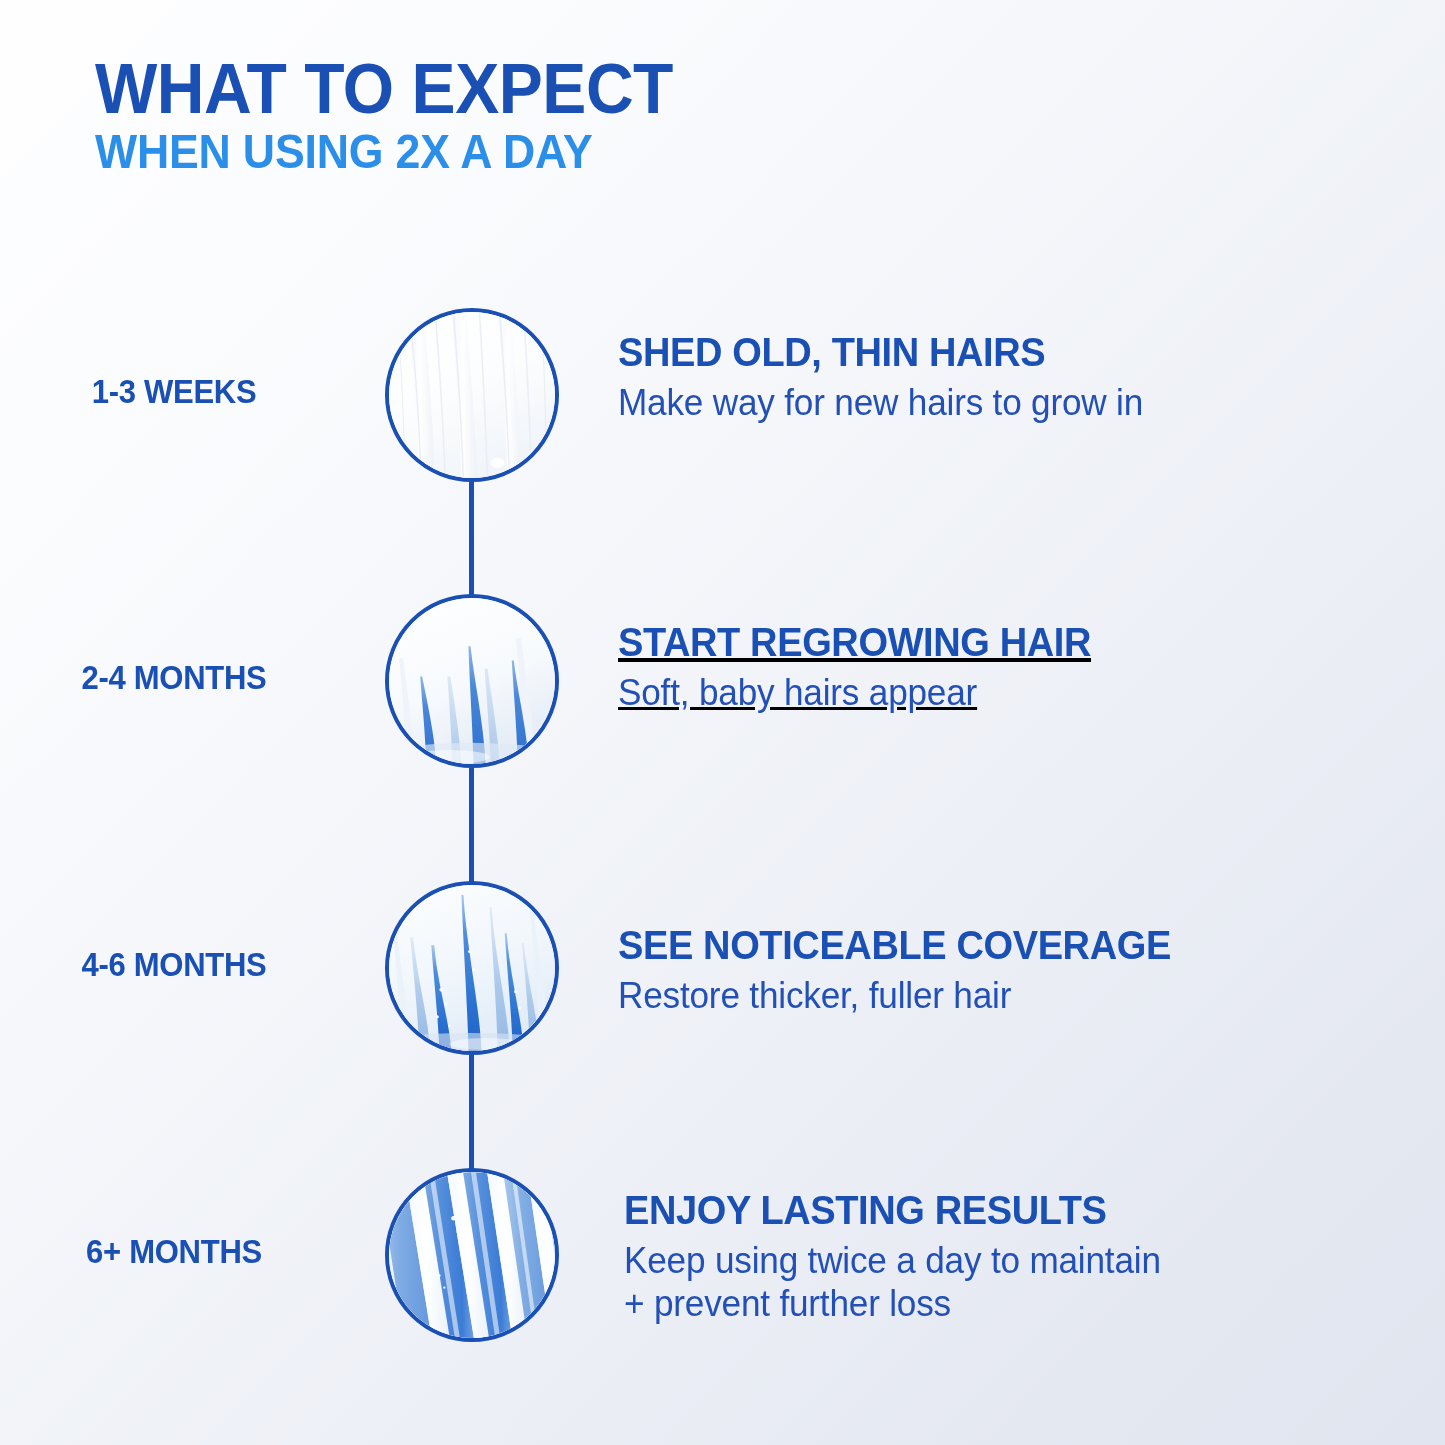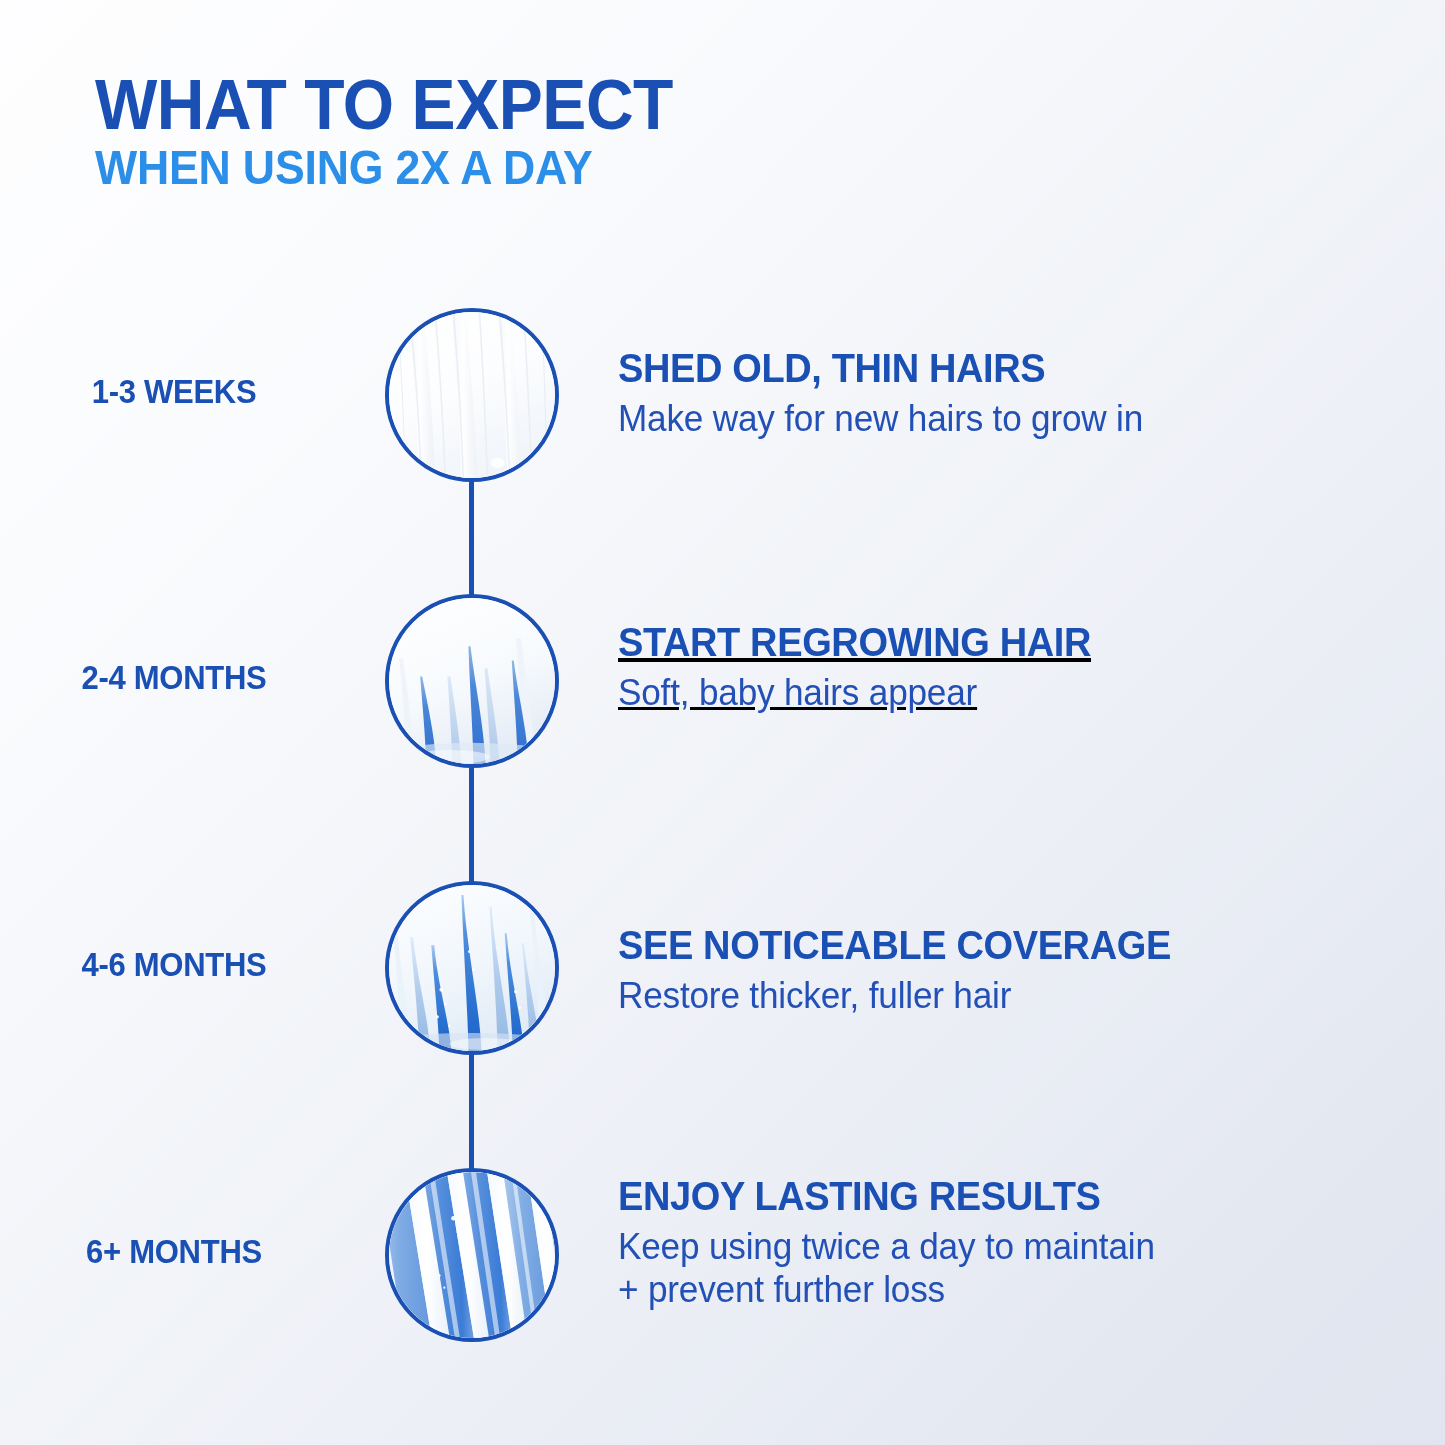--- a/index.html
+++ b/index.html
@@ -20,21 +20,21 @@
         #e1e5ef 100%);
     position:relative;
     overflow:hidden;
     -webkit-font-smoothing:antialiased;
   }
 
   
   #header {
     position:absolute;
     left:95px;
-    top:72px;
+    top:56px;
     width:900px;
   }
 
   #title {
     font-size:71px;
     line-height:0.93;
     font-weight:700;
     letter-spacing:-0.5px;
     color:#1a4fb4;
     transform:scaleX(0.93);
@@ -192,21 +192,21 @@
           <g stroke="#d6dfeb" stroke-width="0.9" fill="none" opacity="0.7">
             <path d="M8 0 C 12 50, 15 105, 16 170"></path>
             <path d="M152 0 C 154 52, 156 108, 157 170"></path>
           </g>
           <ellipse cx="108" cy="150" rx="7" ry="5" fill="#ffffff" opacity="0.9"></ellipse>
           <rect width="165" height="165" fill="#ffffff" opacity="0.20"></rect>
         </svg>
       </div>
     </div>
 
-    <div class="copy" style="top:40px;">
+    <div class="copy" style="top:24px;">
       <div class="copy-head">SHED OLD, THIN HAIRS</div>
       <div class="copy-body">
         <span>Make way for new hairs to grow in</span>
       </div>
     </div>
   </div>
 
   <div class="row" style="top:594px;">
     <div class="stage-label" style="top:65px;">2-4 MONTHS</div>
 
@@ -387,21 +387,21 @@
             <circle cx="50" cy="103" r="1.3"></circle>
             <circle cx="41" cy="100" r="1.5"></circle>
             <circle cx="55" cy="115" r="1.1"></circle>
             <circle cx="84" cy="96" r="1.3"></circle>
           </g>
           <rect width="165" height="165" fill="#ffffff" opacity="0.06"></rect>
         </svg>
       </div>
     </div>
 
-    <div class="copy" style="top:8px;">
+    <div class="copy" style="top:22px;margin-left:6px;">
       <div class="copy-head">ENJOY LASTING RESULTS</div>
       <div class="copy-body">
         <span>Keep using twice a day to maintain</span>
         <span>+ prevent further loss</span>
       </div>
     </div>
   </div>
 
 </div>
 

